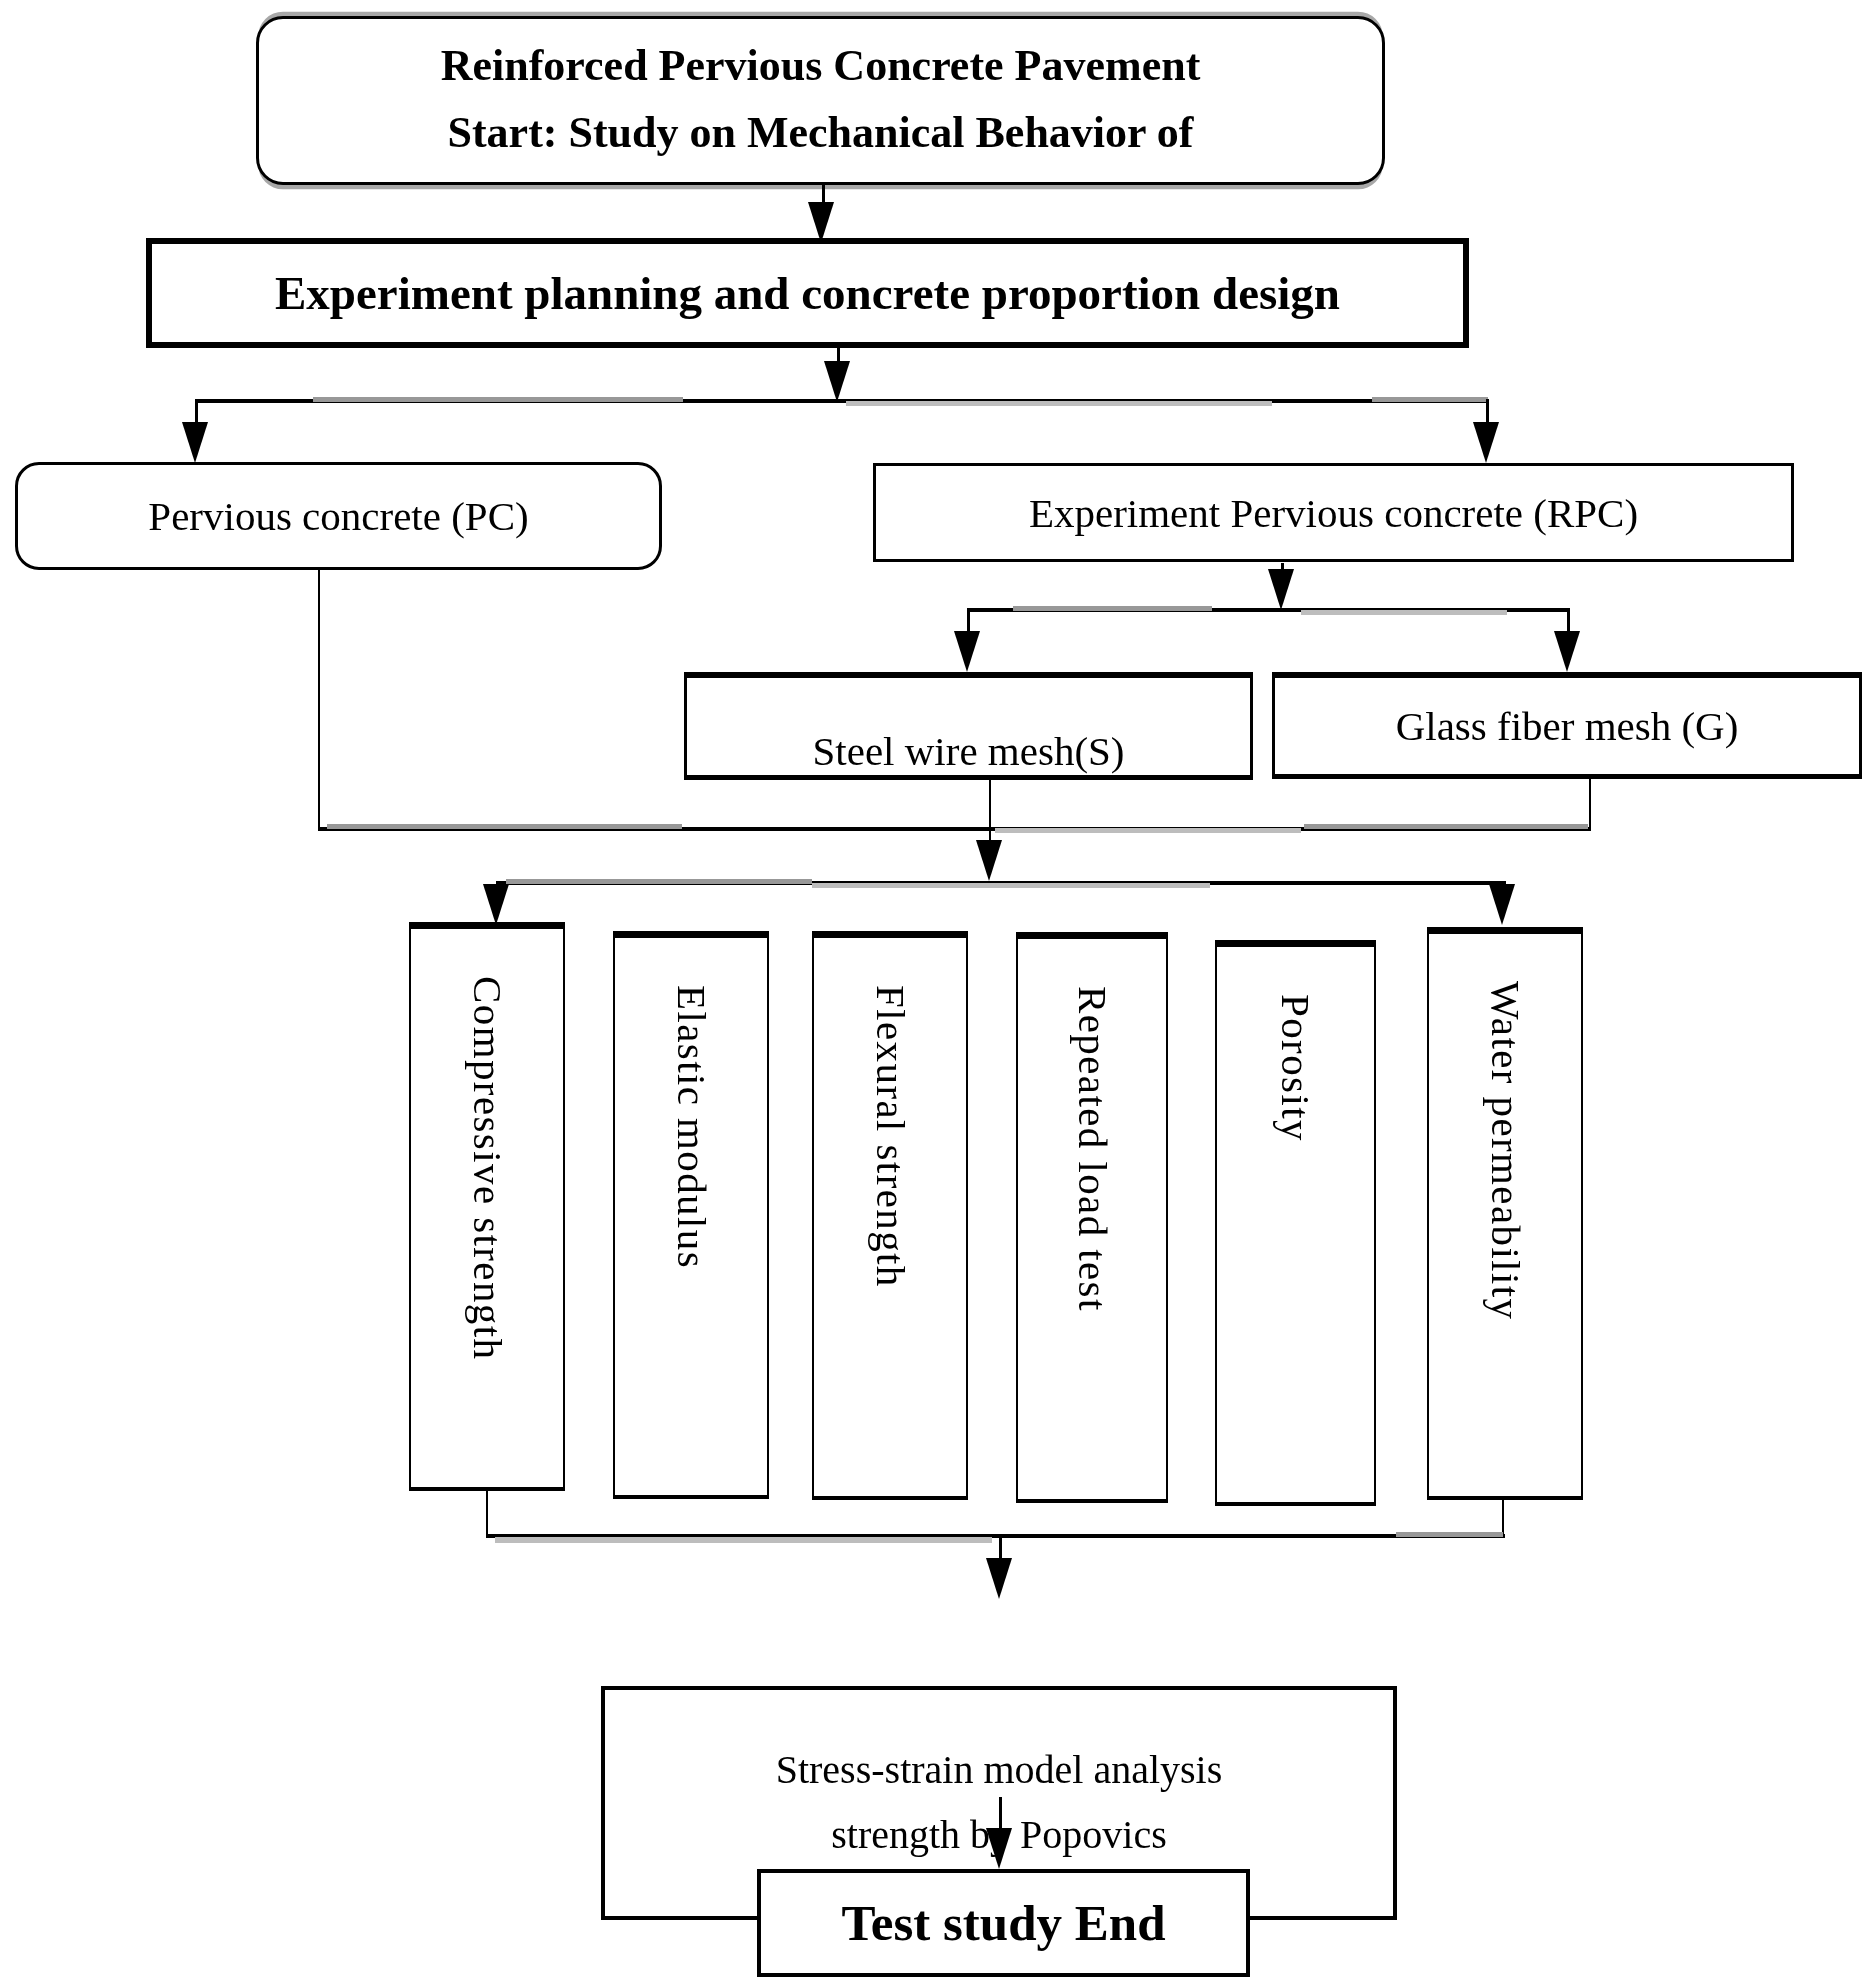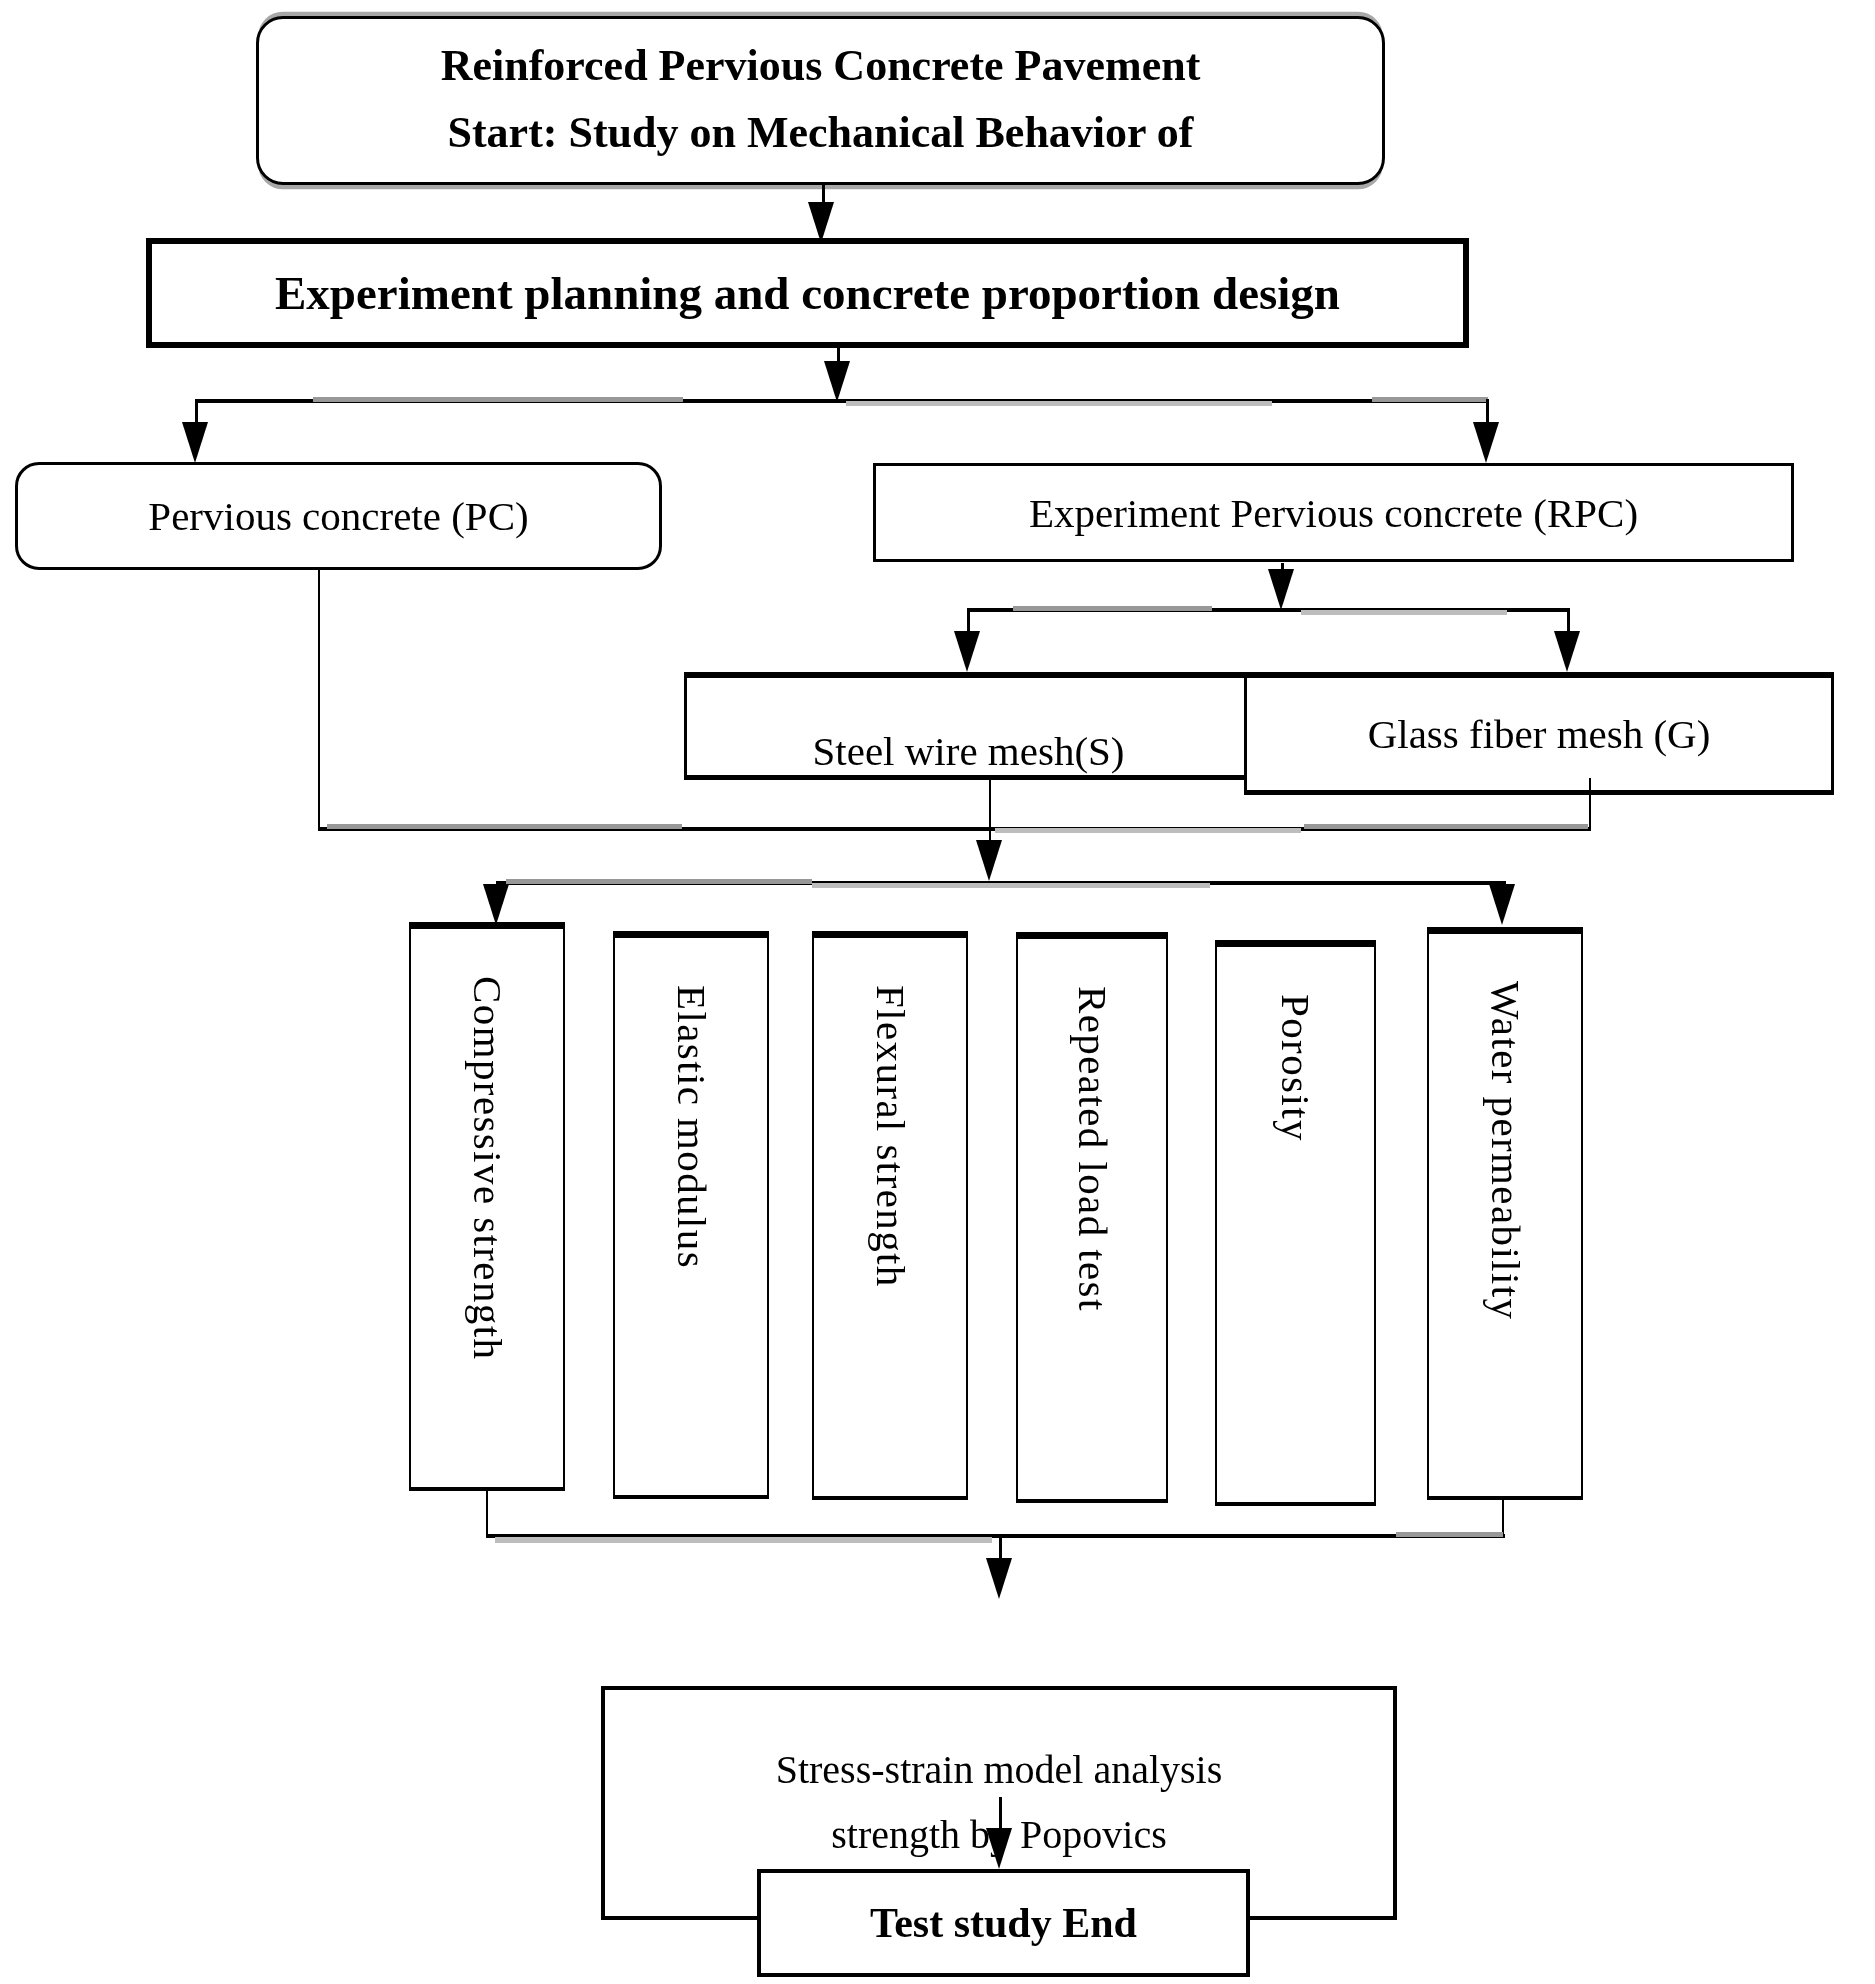--- a/index.html
+++ b/index.html
@@ -104,21 +104,21 @@
 
   <div class="v" style="left:967px; top:608px; height:25.6px;"></div>
   <div class="ah" style="left:954px; top:631px;"></div>
   <div class="v" style="left:1567px; top:608px; height:25.6px;"></div>
   <div class="ah" style="left:1554px; top:631px;"></div>
 
   <div class="node toppy" style="left:684px; top:672px; width:569px; height:108px; font-size:41px;align-items:flex-end;">
     <span class="lbl">Steel wire mesh(S)</span>
   </div>
 
-  <div class="node toppy" style="left:1244px; top:672px; width:590px; height:123px; font-size:41px;">
+  <div class="node toppy" style="left:1272px; top:672px; width:590px; height:107px; font-size:41px;">
     <span class="lbl">Glass fiber mesh (G)</span>
   </div>
 
   <div class="v thin" style="left:318px; top:570px; height:258px;"></div>
   <div class="v thin" style="left:1589px; top:778px; height:50px;"></div>
   <div class="h" style="left:318px; top:827px; width:1273px;"></div>
   <div class="g1" style="left:327px; top:824px; width:355px;"></div>
   <div class="g2" style="left:995px; top:828px; width:306px;"></div>
   <div class="g1" style="left:1304px; top:824px; width:284px;"></div>
 
@@ -165,18 +165,18 @@
   <div class="node" style="left:601px; top:1686px; width:796px; height:234px; border-width:4.3px; font-size:40px;">
     <div style="line-height:1.62;">
       <span style="display:block;">Stress-strain model analysis</span>
       <span style="display:block;">strength by Popovics</span>
     </div>
   </div>
 
   <div class="v" style="left:999px; top:1797px; height:37px;"></div>
   <div class="ah" style="left:986px; top:1828px;"></div>
 
-  <div class="node bold" style="left:757px; top:1869px; width:493px; height:108px; border-width:4.3px; font-size:42px;">
+  <div class="node bold" style="left:757px; top:1869px; width:493px; height:108px; border-width:4.3px; font-size:51px;">
     <span class="lbl">Test study End</span>
   </div>
 
 </div>
 
 
 </body></html>

